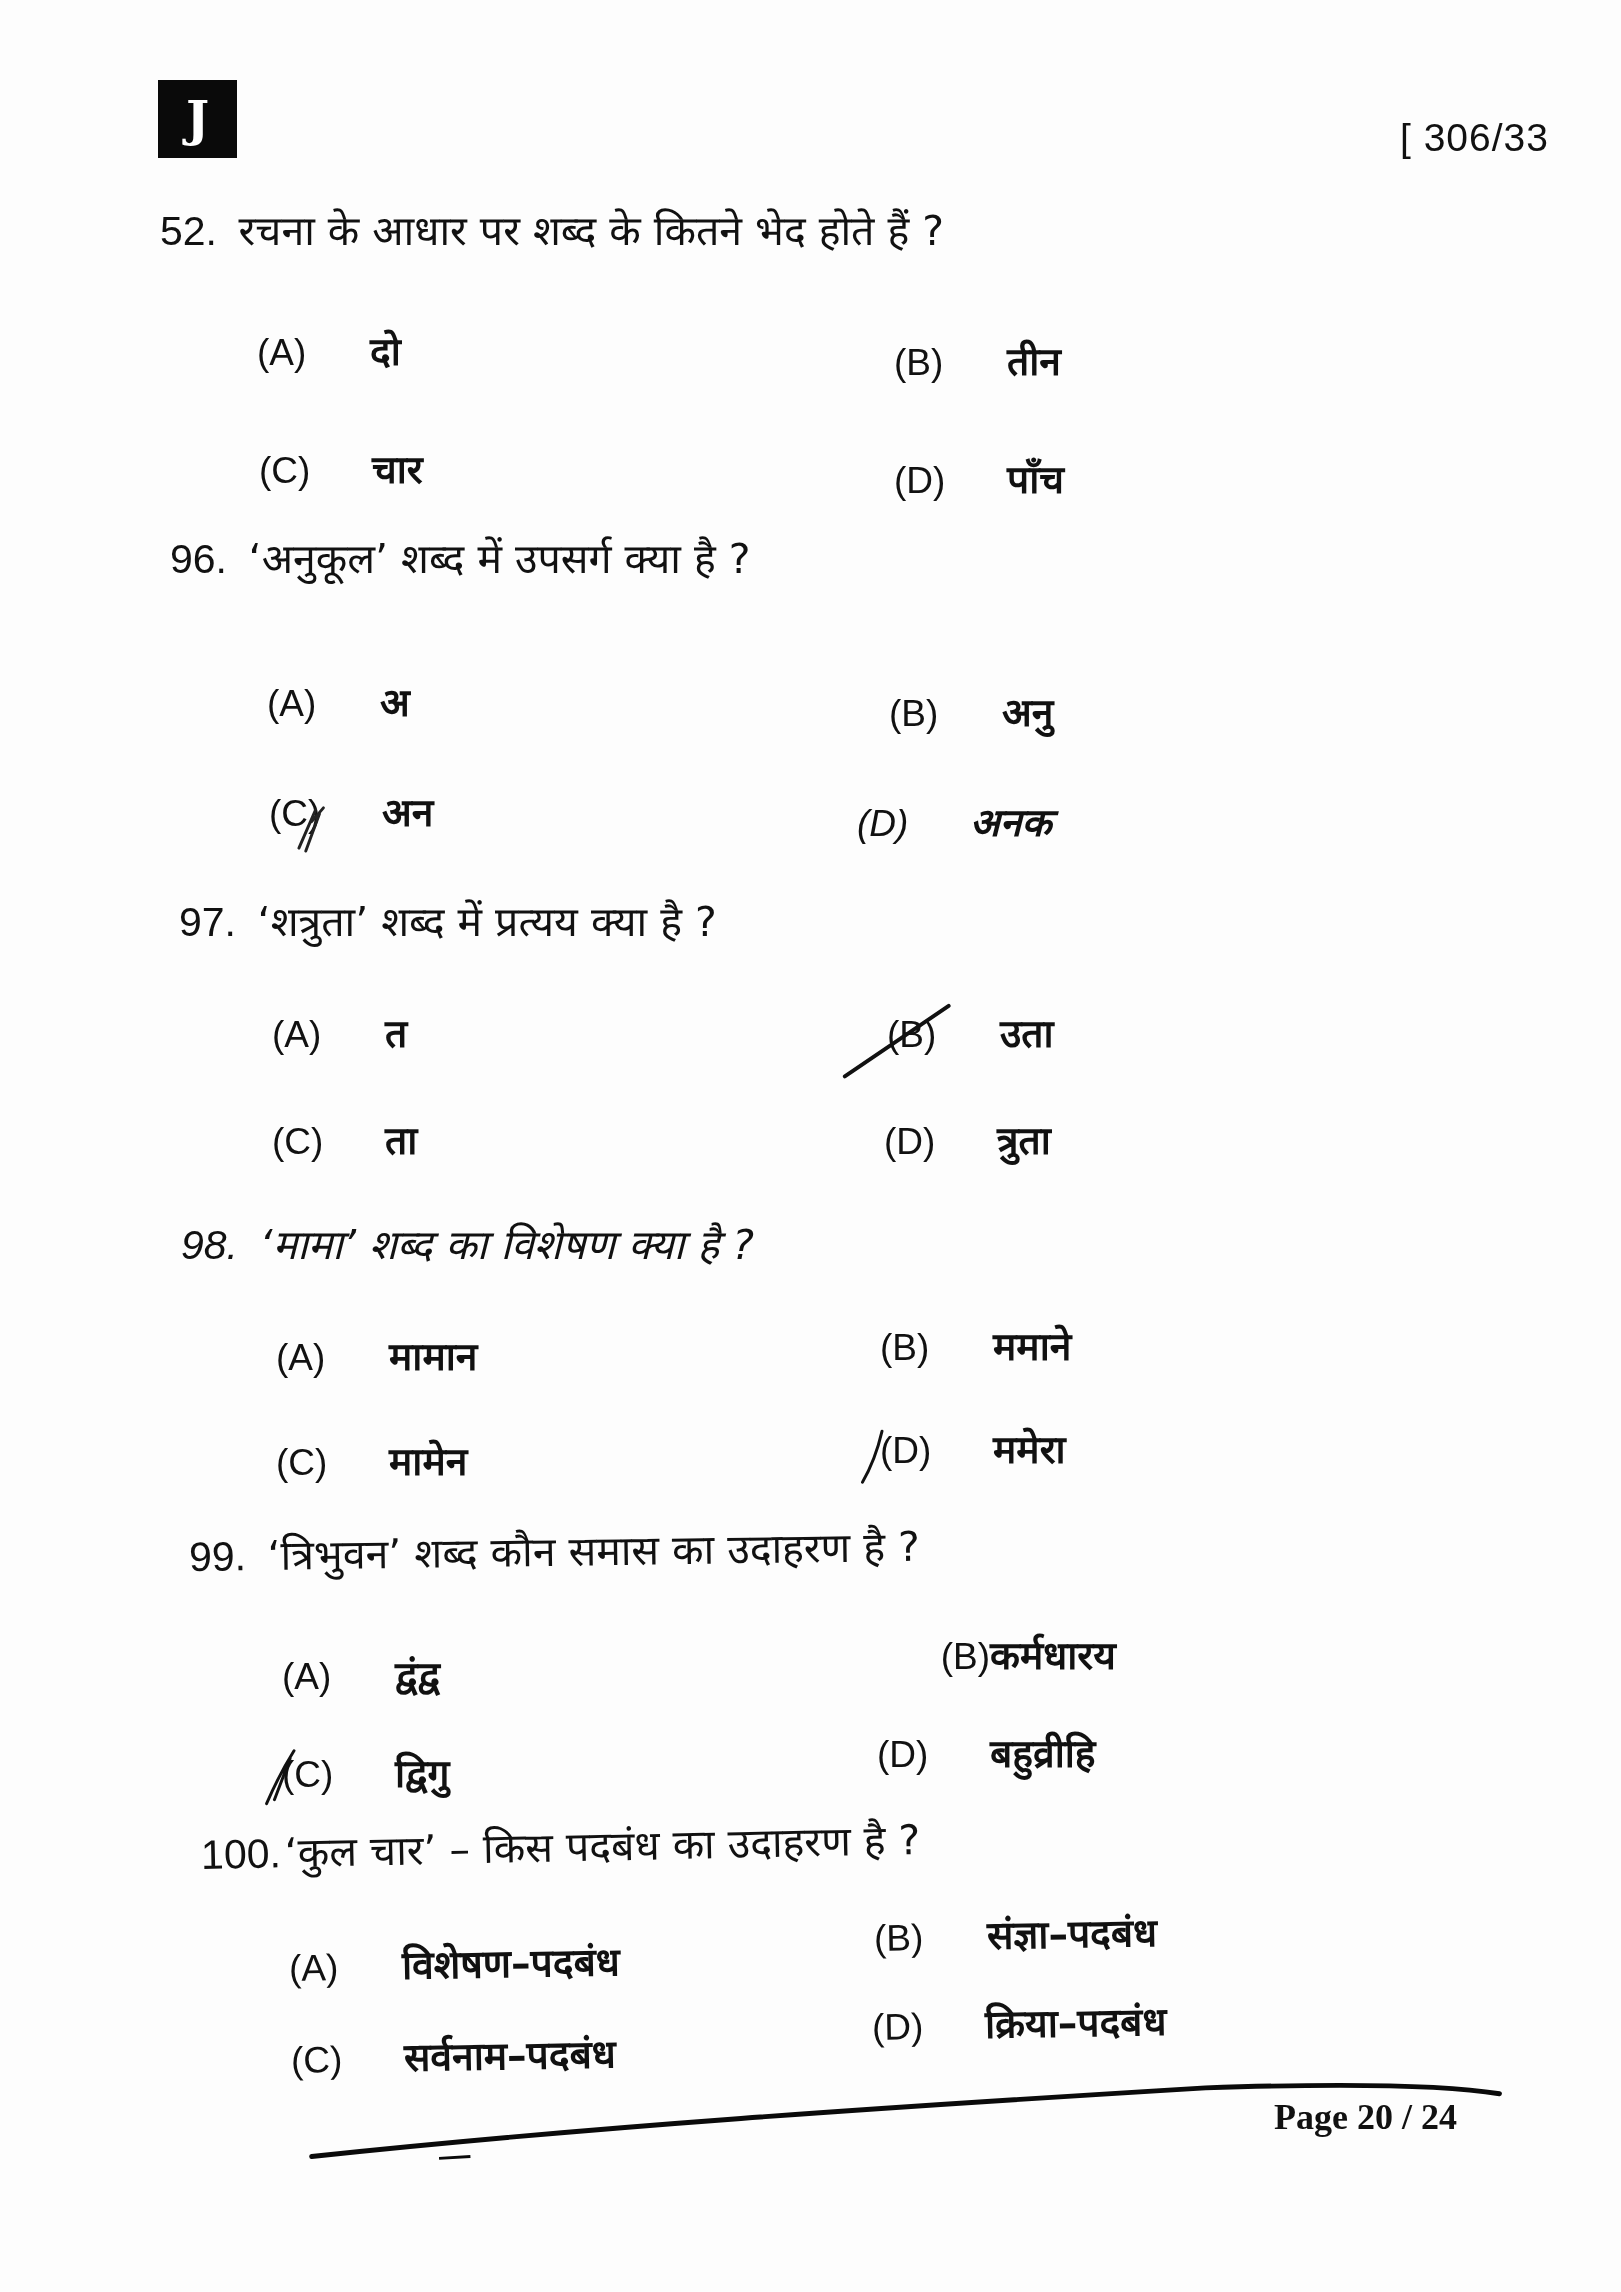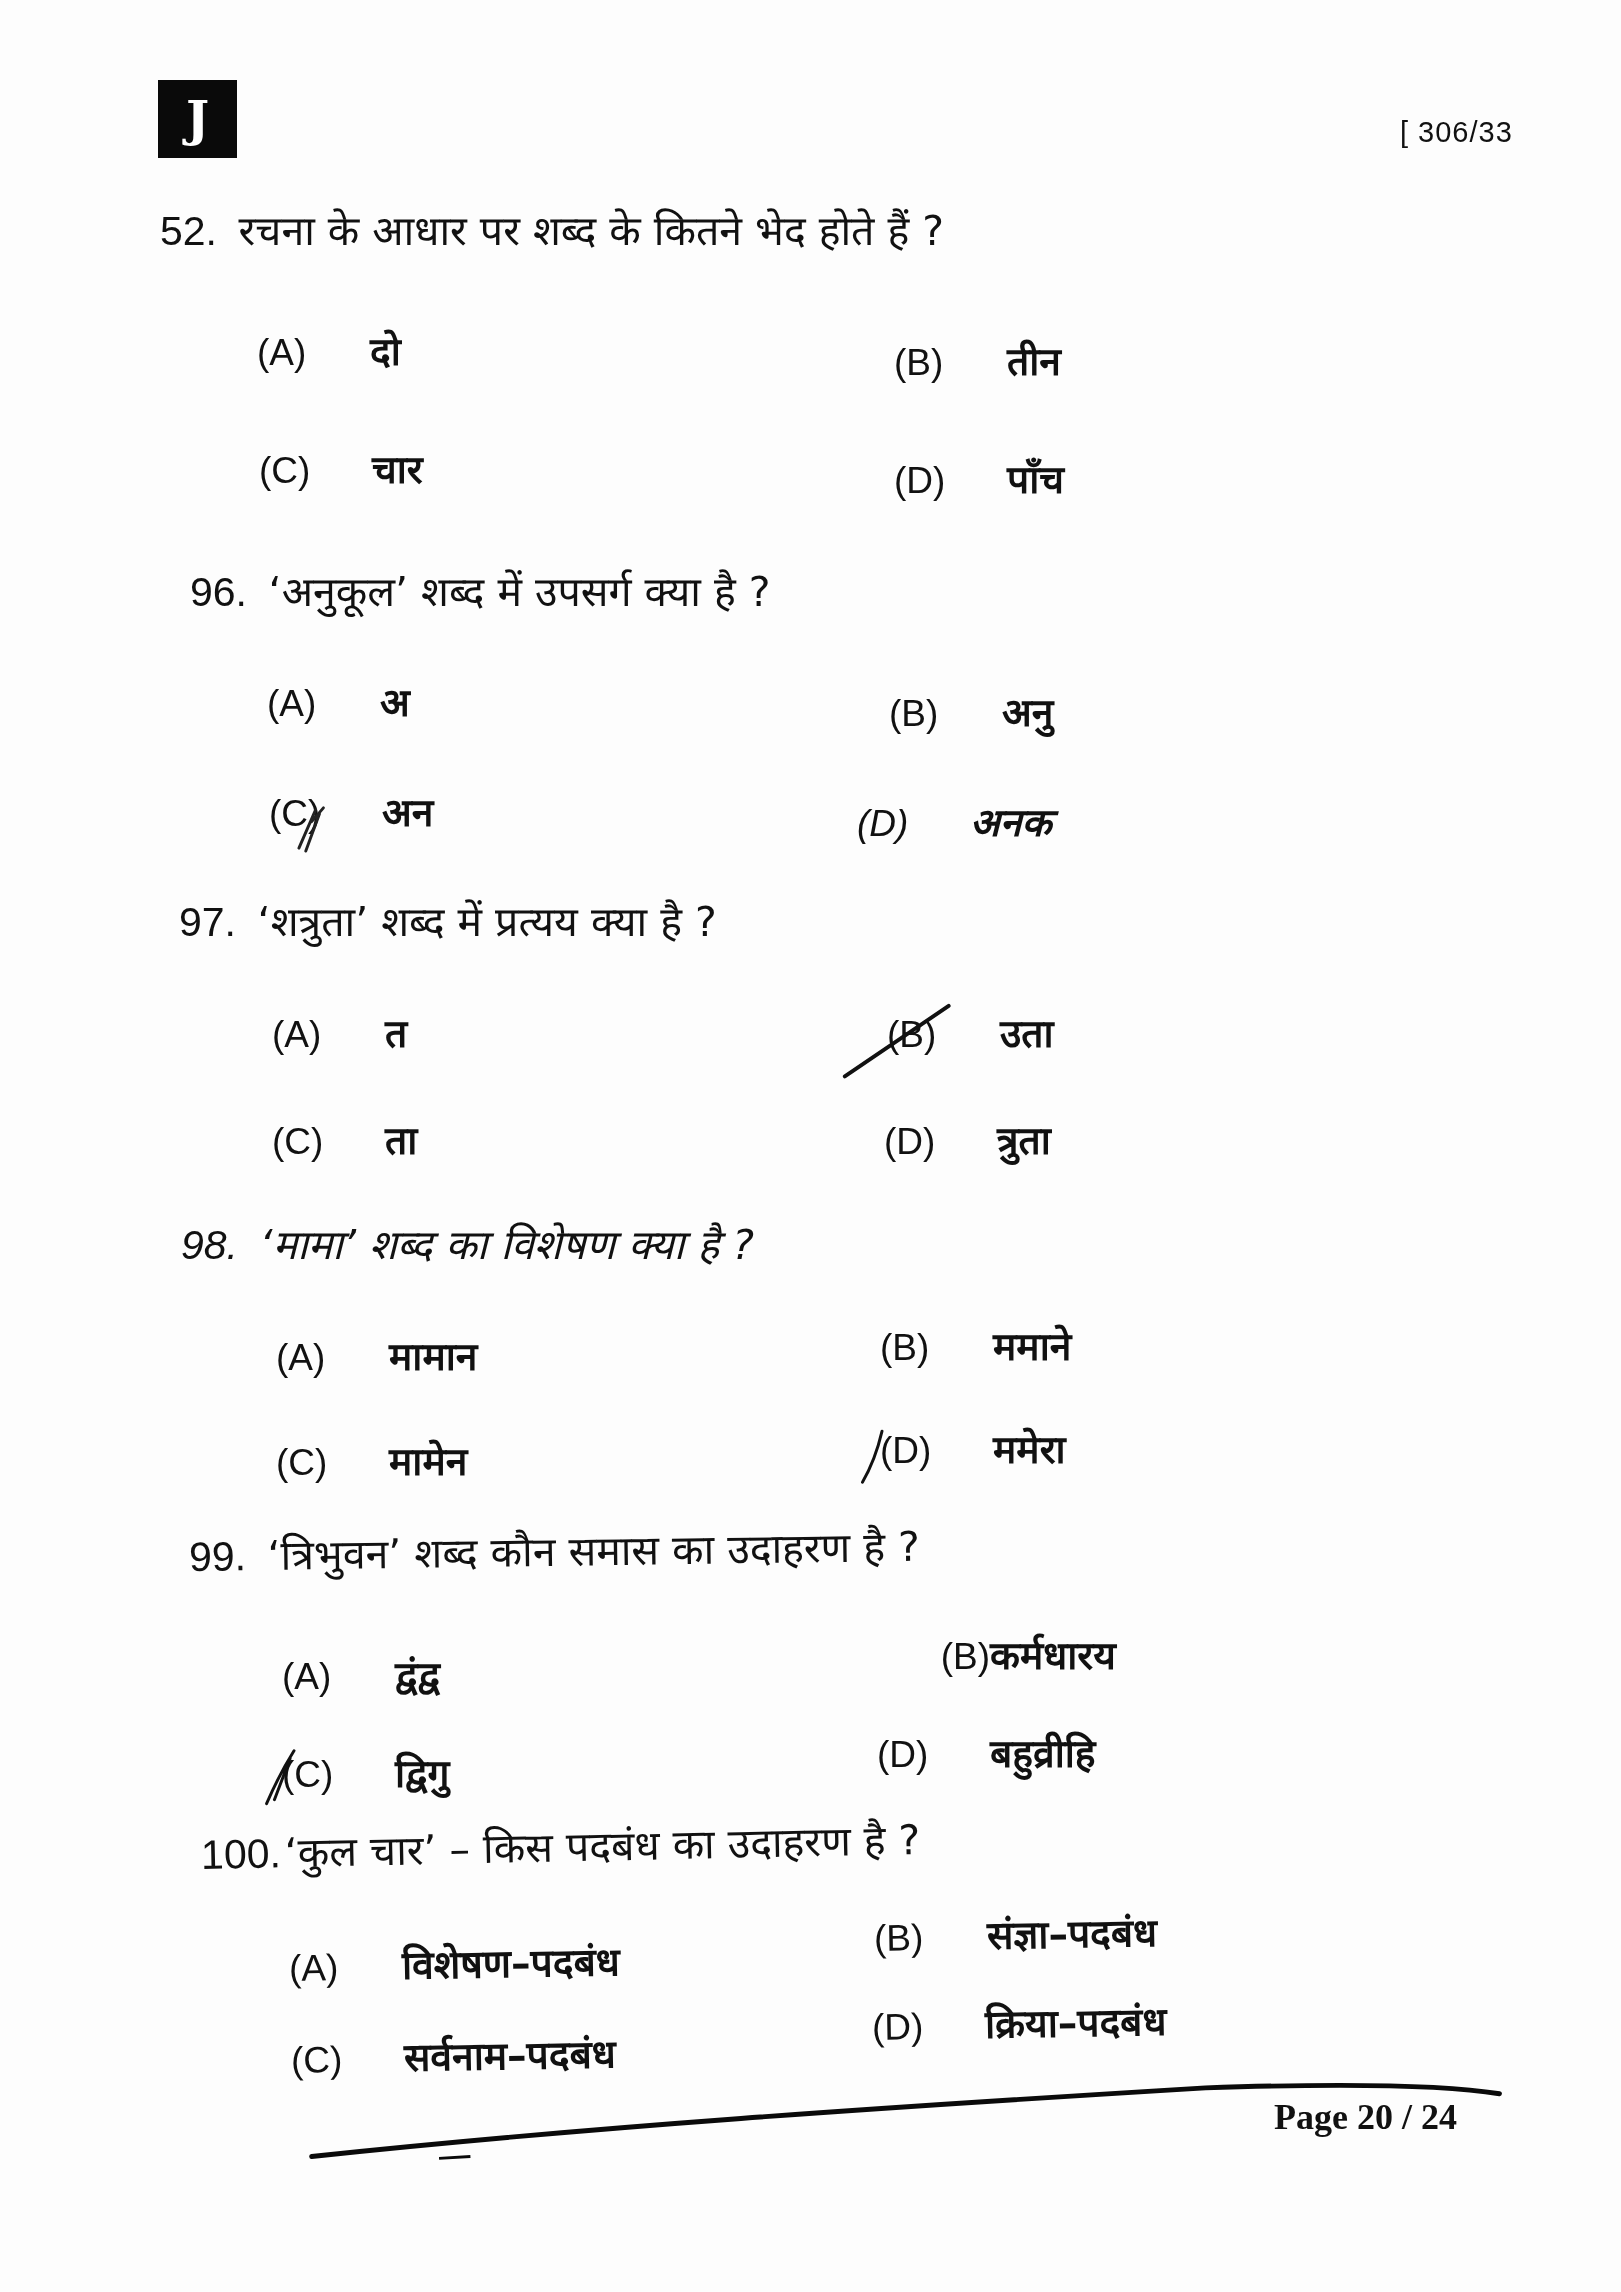--- a/index.html
+++ b/index.html
@@ -10,21 +10,21 @@
   }
   .page { position: absolute; left: 0; top: 0; width: 1621px; height: 2293px; background: #fdfdfd; }
   .set-box {
     position: absolute; left: 158px; top: 80px; width: 79px; height: 78px;
     background: #0a0a0a; color: #ffffff;
     font-family: "DejaVu Serif", "Liberation Serif", serif; font-weight: bold;
     font-size: 49px; display: flex; align-items: center; justify-content: center;
   }
   .code {
     position: absolute; left: 1400px; top: 116px;
-    font-size: 29px; letter-spacing: 1px; color: #111;
+    font-size: 39px; letter-spacing: 1px; color: #111;
     white-space: nowrap;
   }
   .q {
     position: absolute; font-size: 41px; color: #111; white-space: nowrap;
     font-family: "DejaVu Sans", "Liberation Sans", sans-serif;
   }
   .q .num { display: inline-block; margin-right: 21.6px; font-family: "Liberation Sans", sans-serif; font-size: 41px; }
   .opt {
     position: absolute; font-size: 39px; white-space: nowrap; color: #111;
     font-family: "DejaVu Sans", "Liberation Sans", sans-serif;
@@ -56,21 +56,21 @@
   <div class="opt" style="left:894px; top:333px;">
     <span class="lbl">(B)</span><span class="txt">तीन</span>
   </div>
   <div class="opt" style="left:259px; top:441px;">
     <span class="lbl">(C)</span><span class="txt">चार</span>
   </div>
   <div class="opt" style="left:894px; top:451px;">
     <span class="lbl">(D)</span><span class="txt">पाँच</span>
   </div>
 
-  <div class="q" style="left:170px; top:562px;margin-left:20px;">
+  <div class="q" style="left:170px; top:529px;">
     <span class="num">96.</span><span>‘अनुकूल’ शब्द में उपसर्ग क्या है ?</span>
   </div>
   <div class="opt" style="left:267px; top:674px;">
     <span class="lbl">(A)</span><span class="txt">अ</span>
   </div>
   <div class="opt" style="left:889px; top:684px;">
     <span class="lbl">(B)</span><span class="txt">अनु</span>
   </div>
   <div class="opt" style="left:269px; top:784px;">
     <span class="lbl">(C)</span><span class="txt">अन</span>

